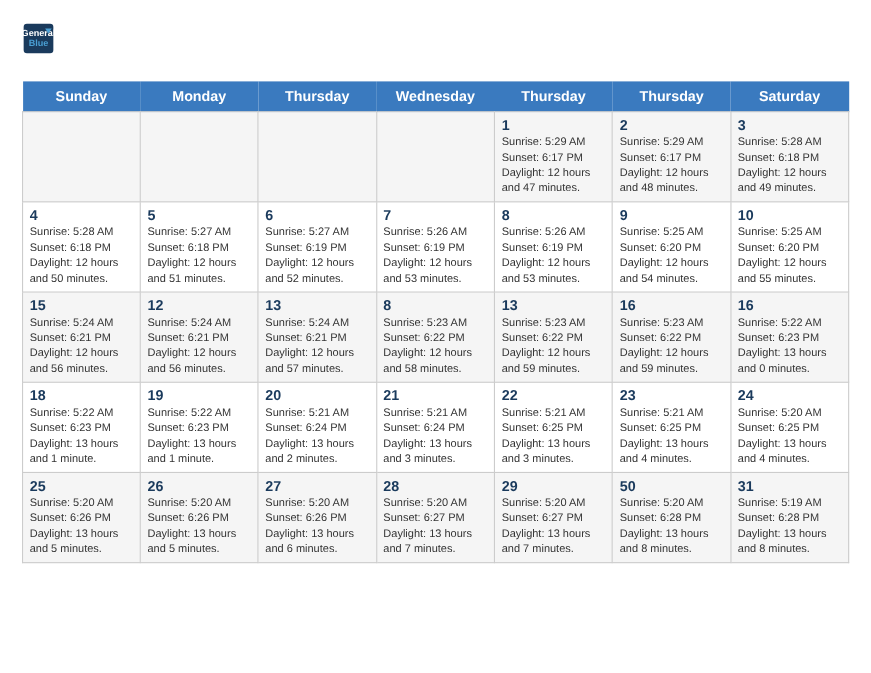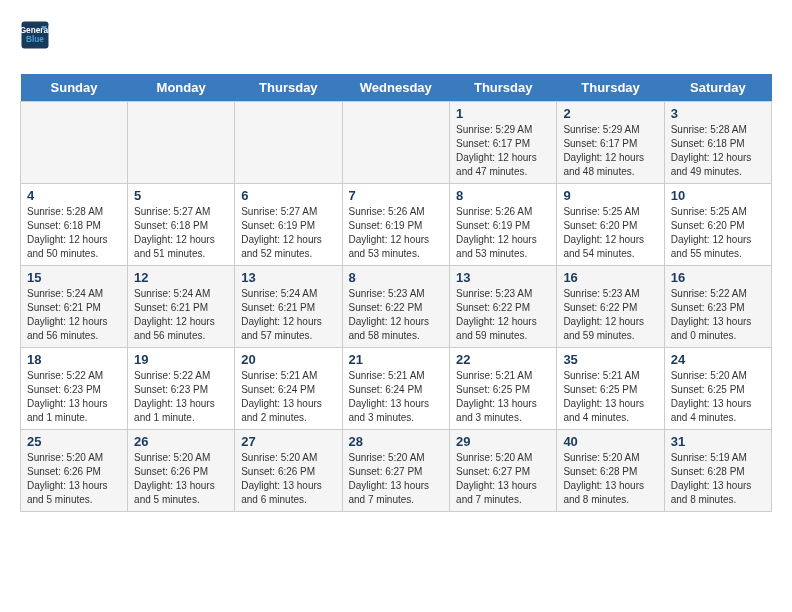--- a/index.html
+++ b/index.html
@@ -271,21 +271,21 @@
 and 3 minutes.</div>
         </td>
         <td>
           <span class="day-num">22</span>
           <div class="day-info" style="white-space: pre-line;">Sunrise: 5:21 AM
 Sunset: 6:25 PM
 Daylight: 13 hours
 and 3 minutes.</div>
         </td>
         <td>
-          <span class="day-num">35</span>
+          <span class="day-num">23</span>
           <div class="day-info" style="white-space: pre-line;">Sunrise: 5:21 AM
 Sunset: 6:25 PM
 Daylight: 13 hours
 and 4 minutes.</div>
         </td>
         <td>
           <span class="day-num">24</span>
           <div class="day-info" style="white-space: pre-line;">Sunrise: 5:20 AM
 Sunset: 6:25 PM
 Daylight: 13 hours
@@ -322,21 +322,21 @@
 and 7 minutes.</div>
         </td>
         <td>
           <span class="day-num">29</span>
           <div class="day-info" style="white-space: pre-line;">Sunrise: 5:20 AM
 Sunset: 6:27 PM
 Daylight: 13 hours
 and 7 minutes.</div>
         </td>
         <td>
-          <span class="day-num">40</span>
+          <span class="day-num">50</span>
           <div class="day-info" style="white-space: pre-line;">Sunrise: 5:20 AM
 Sunset: 6:28 PM
 Daylight: 13 hours
 and 8 minutes.</div>
         </td>
         <td>
           <span class="day-num">31</span>
           <div class="day-info" style="white-space: pre-line;">Sunrise: 5:19 AM
 Sunset: 6:28 PM
 Daylight: 13 hours

